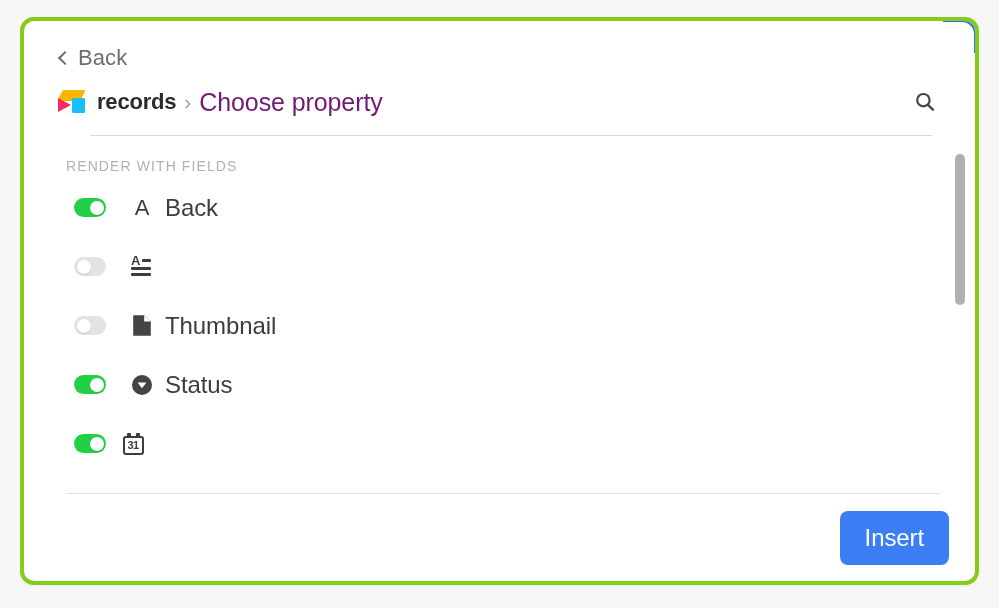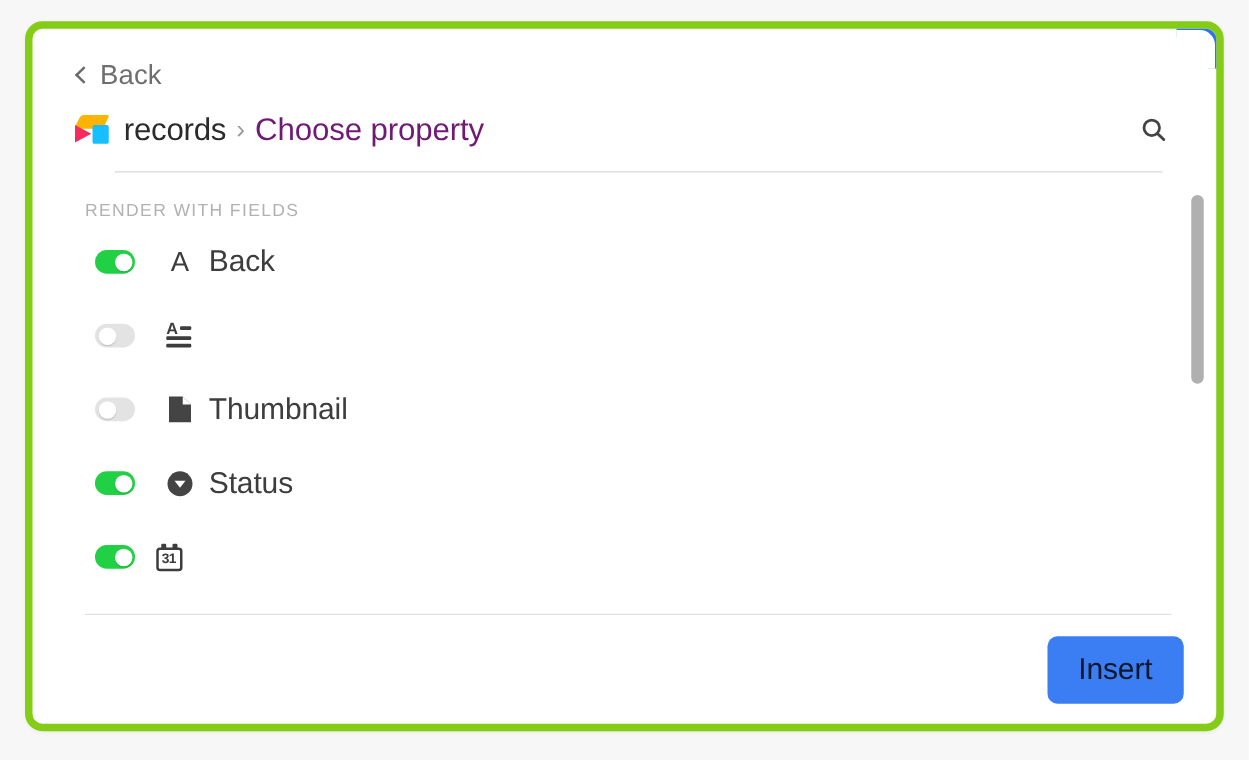--- a/index.html
+++ b/index.html
@@ -18,21 +18,21 @@
   }
 
   
   .card {
     position: absolute;
     left: 20px;
     top: 17px;
     width: 959px;
     height: 568px;
     background: #ffffff;
-    border: 6px solid #84cc16;
+    border: 4px solid #84cc16;
     border-radius: 14px;
     box-shadow: 0 1px 3px rgba(0,0,0,0.05);
     overflow: hidden;
   }
 
   
   .focus-arc {
     position: absolute;
     right: -2px;
     top: -2px;
@@ -114,22 +114,22 @@
   .app-logo .left {
     position: absolute;
     left: 1px; top: 9px;
     width: 0; height: 0;
     border-top: 7px solid transparent;
     border-bottom: 7px solid transparent;
     border-left: 13px solid #f82b60;
   }
 
   .crumb-app {
-    font-size: 25px;
-    font-weight: normal;
+    font-size: 22px;
+    font-weight: bold;
     color: #2b2b2b;
     letter-spacing: -0.2px;
   }
   .crumb-sep {
     font-size: 21px;
     color: #9b9b9b;
     margin: 0 8px;
   }
   .crumb-current {
     font-size: 25px;
@@ -338,21 +338,21 @@
     margin-right: 10px;
   }
   .footer-actions {
     height: 87px;
     display: flex;
     align-items: center;
     justify-content: flex-end;
   }
   .insert-btn {
     background: #3b7ef3;
-    color: #0f172a;
+    color: #ffffff;
     font-size: 24px;
     font-family: "Liberation Sans", sans-serif;
     border: none;
     border-radius: 8px;
     padding: 0 25px;
     height: 54px;
     cursor: pointer;
     letter-spacing: -0.1px;
   }
 </style>

